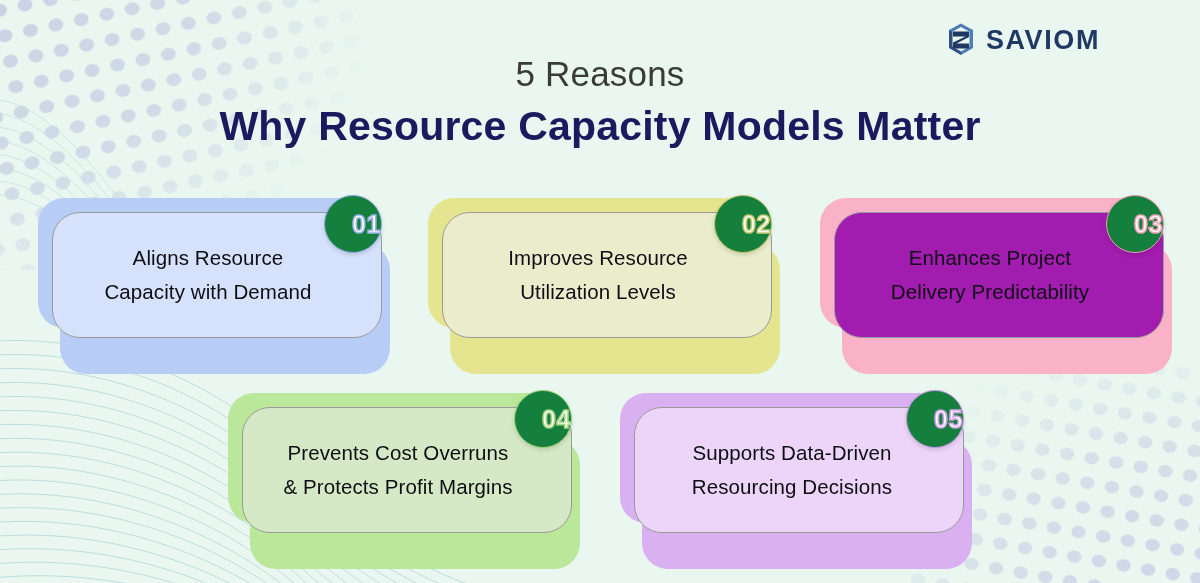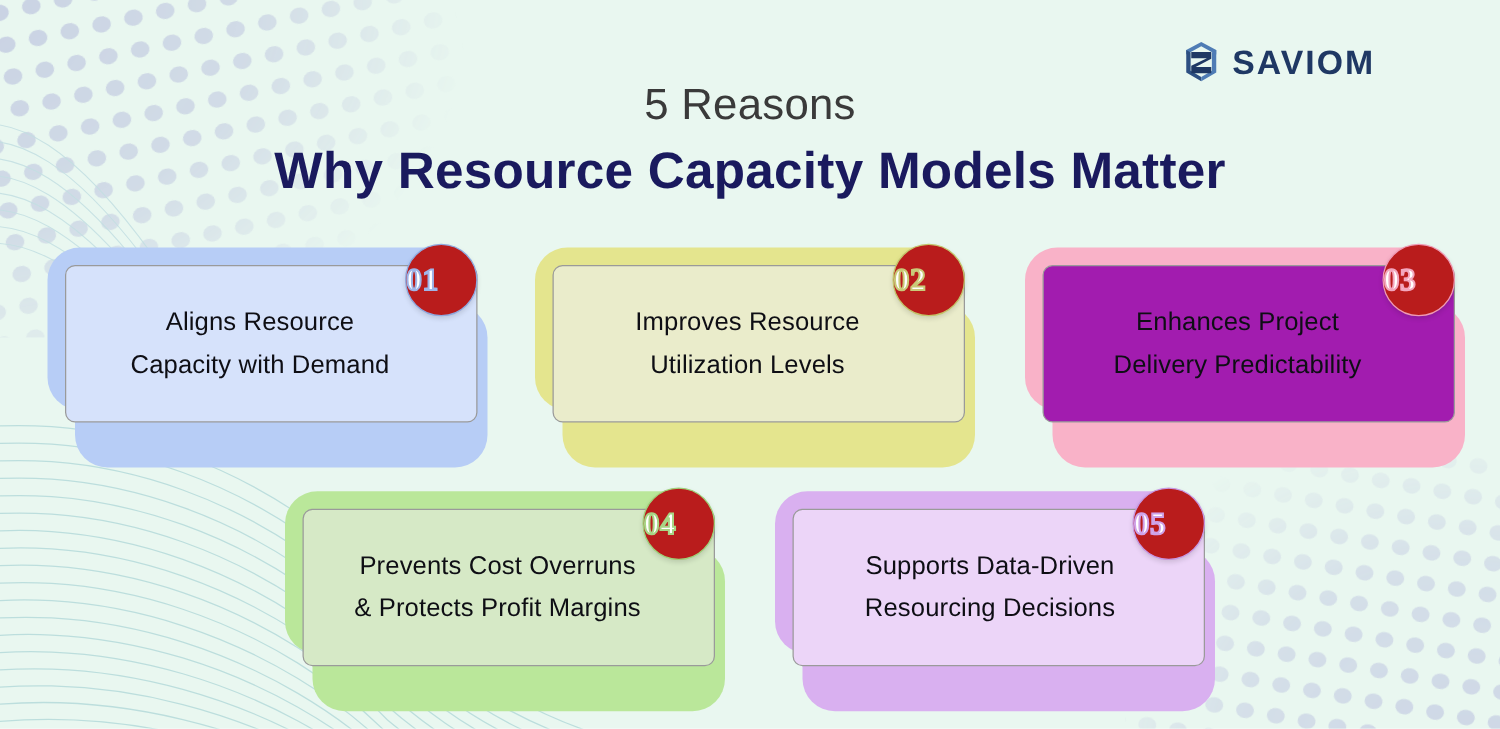--- a/index.html
+++ b/index.html
@@ -20,21 +20,21 @@
   
   .bg-layer { position:absolute; pointer-events:none; }
 
   #dots-topleft   { left:-40px;  top:-60px;  width:420px; height:330px; }
   #dots-bottomright { right:-30px; bottom:-50px; width:330px; height:290px; }
   #waves-bottomleft { left:-70px; bottom:-40px; width:640px; height:300px; }
   #waves-topleft  { left:-60px; top:-20px; width:330px; height:300px; }
 
   
   #header {
-    position:absolute; left:0; top:12px; width:1132px; height:165px;
+    position:absolute; left:0; top:2px; width:1132px; height:165px;
   }
 
   #logo {
     position:absolute; right:32px; top:20px;
     display:flex; align-items:center; gap:9px;
   }
   #logo-wordmark {
     font-size:27px; font-weight:bold; letter-spacing:1.6px;
     color:#1f3864;
     font-family:"Liberation Sans", sans-serif;
@@ -63,40 +63,39 @@
     border-radius:26px;
   }
   .card-back2 {
     position:absolute; left:22px; top:46px;
     width:330px; height:130px;
     border-radius:26px;
   }
   .card-front {
     position:absolute; left:14px; top:14px;
     width:330px; height:126px;
-    border-radius:8px;
+    border-radius:28px;
     border:1px solid #9a9a9a;
     display:flex; align-items:center; justify-content:center;
     text-align:center;
     padding:6px 34px 6px 16px;
     z-index:3;
   }
   .card-text {
     font-size:20.5px; line-height:1.66; color:#0e0e14;
     font-weight:400; letter-spacing:0.1px;
   }
 
   .badge {
     position:absolute;
     width:58px; height:58px; border-radius:50%;
-    background:#b91c1c;
-    display:flex; align-items:center; justify-content:flex-start;
+    background:#15803d;
+    display:flex; align-items:center; justify-content:flex-end;
     z-index:5;
     box-shadow:0 2px 4px rgba(0,0,0,0.13);
-    font-family:Liberation Serif, serif;
   }
   .badge-num {
     font-size:25px; font-weight:bold; letter-spacing:0.6px;
     line-height:1;
     color:#ffffff;
   }
 
   
   .v-blue   .card-back, .v-blue   .card-back2 { background:#b7cdf6; }
   .v-blue   .card-front { background:#d6e2fb; }

